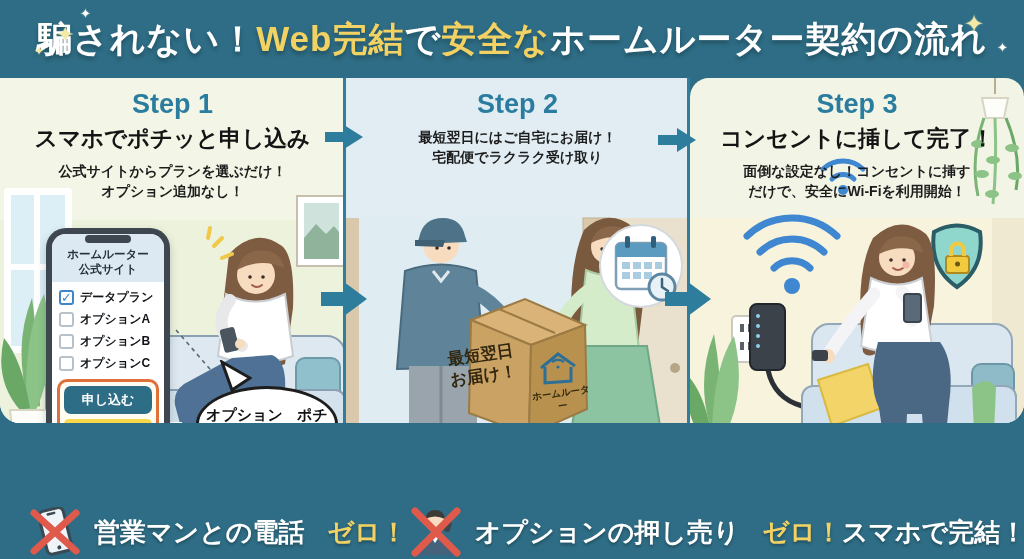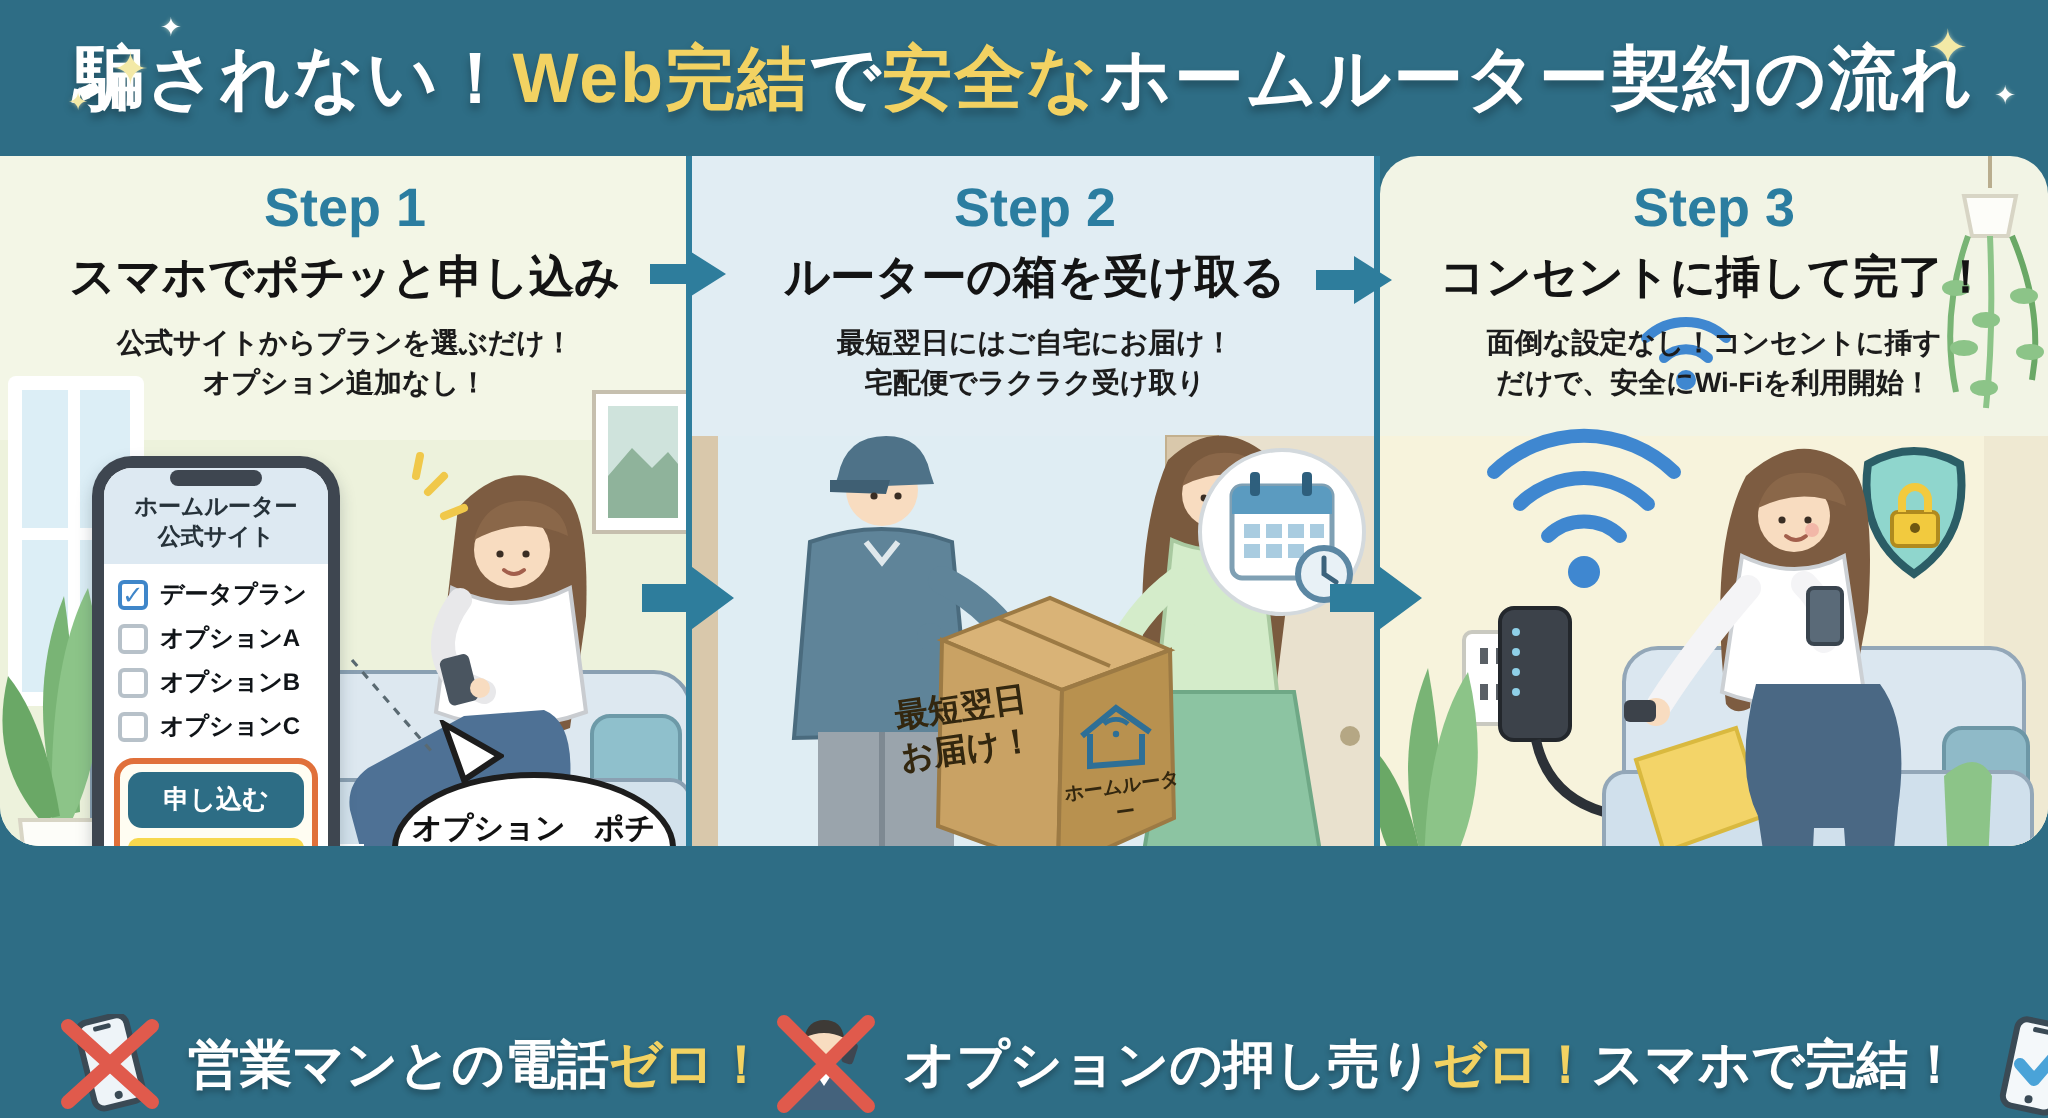--- a/index.html
+++ b/index.html
@@ -75,21 +75,21 @@
                line-height:1.3; z-index:6; }
   .box-side-label { position:absolute; left:186px; top:309px; width:62px; text-align:center;
                     transform:rotate(-8deg); font-size:9.5px; font-weight:900; color:#33270f; z-index:6; }
 
   
   .ftr { position:absolute; left:0; top:505px; width:1024px; height:54px;
          display:flex; align-items:center; justify-content:space-between; padding:0 26px; }
   .f-item { display:flex; align-items:center; gap:10px; }
   .f-text { color:#fff; font-size:26px; font-weight:900; white-space:nowrap;
             text-shadow:0 2px 3px rgba(0,0,0,.3); }
-  .zero { color:#f2d262; }
+  .zero { color:#f2d262;margin-left:23px; }
 </style>
 </head>
 <body>
 
 <div class="page">
 
   <header class="hdr">
     <span class="sp sp1">✦</span>
     <span class="sp sp2">✦</span>
     <span class="sp sp3">✦</span>
@@ -287,21 +287,20 @@
               <rect x="288" y="194" width="8" height="7"></rect>
             <rect x="299" y="194" width="8" height="7"></rect>
           </g>
           <circle cx="317" cy="209" r="13" fill="#e8f1f6" stroke="#5b87a3" stroke-width="3"></circle>
           <path d="M317 201 v8 l6 4" stroke="#3c637c" stroke-width="2.5" fill="none" stroke-linecap="round"></path>
         </g>
       </svg>
 
       <div class="step-head">
         <div class="step-label">Step 2</div>
-        <div class="step-title">ルーターの箱を受け取る</div>
         <div class="step-sub">
           <div>最短翌日にはご自宅にお届け！</div>
           <div>宅配便でラクラク受け取り</div>
         </div>
       </div>
 
       <div class="box-label">
         <div>最短翌日</div>
         <div>お届け！</div>
       </div>

